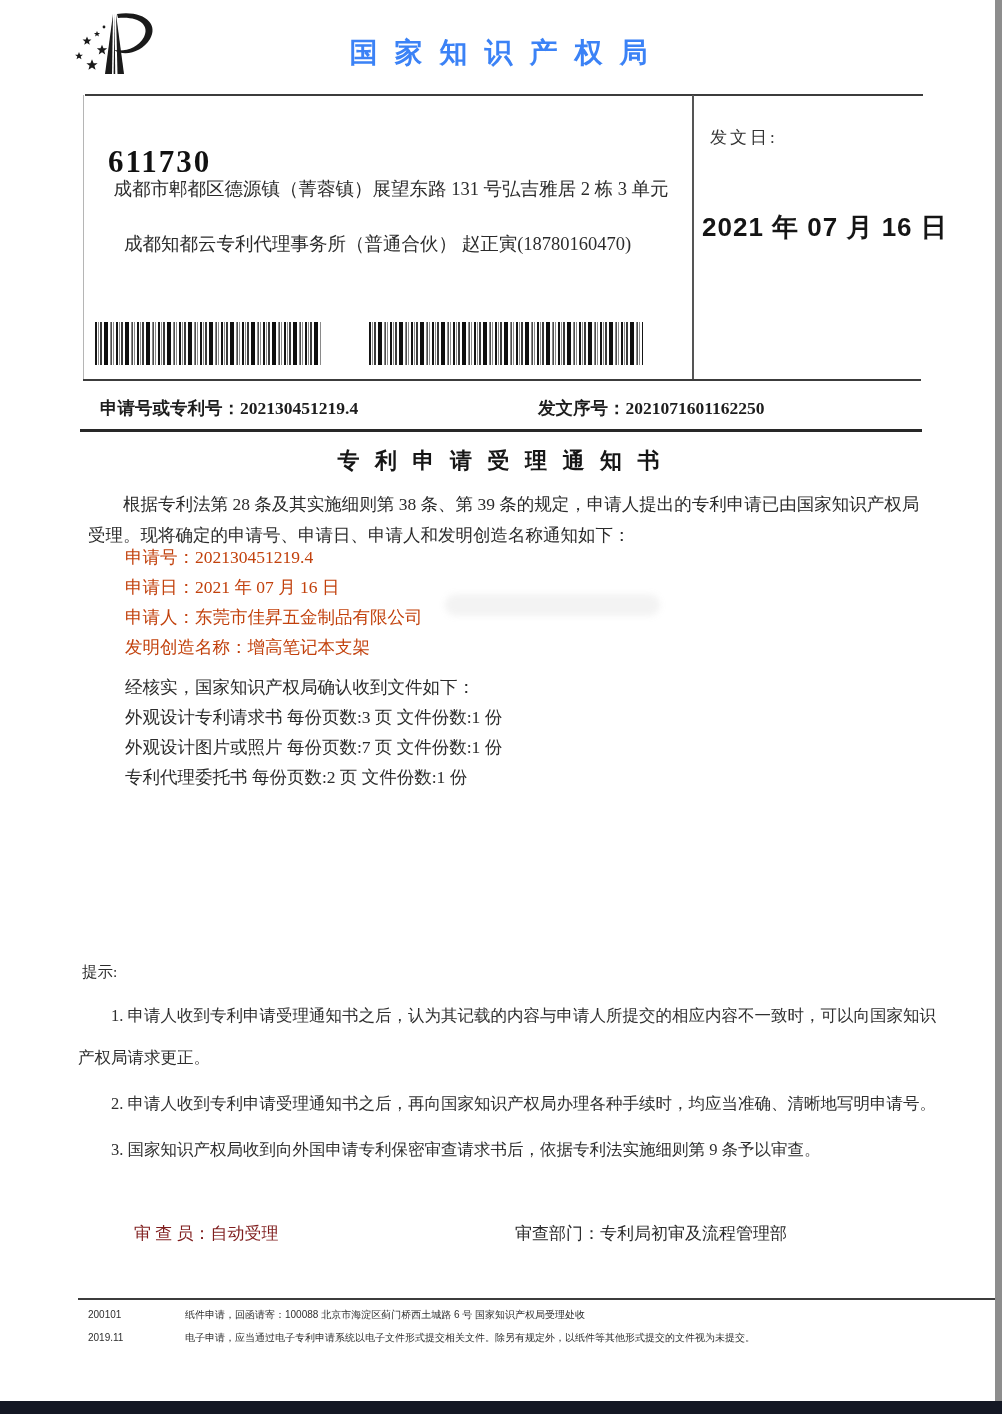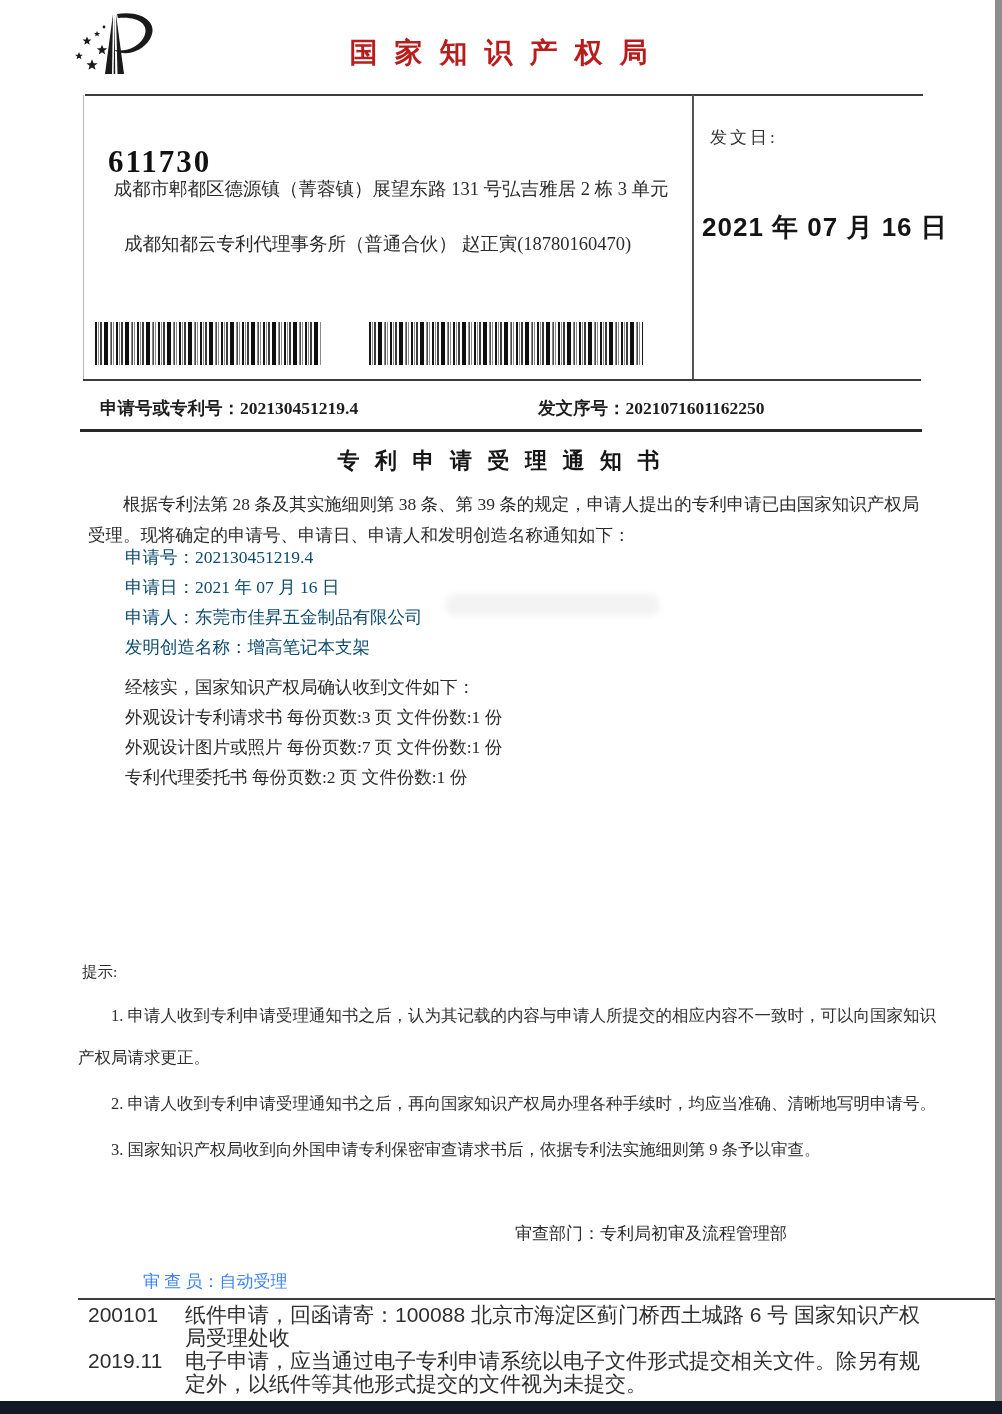--- a/index.html
+++ b/index.html
@@ -13,21 +13,21 @@
     overflow:hidden;
   }
   .abs{position:absolute;}
 
   
   .org-title{
     top:34px;left:0;width:1002px;
     text-align:center;
     font-size:28px;font-weight:bold;
     letter-spacing:5px;
-    color:#b91c1c;
+    color:#3b82f6;
   }
   .header-rule{top:94px;left:85px;width:838px;height:2px;background:#3c3c3c;}
 
   
   .box-left-edge{top:95px;left:83px;width:1px;height:285px;background:#b5b5b5;}
   .box-divider{top:95px;left:692px;width:2px;height:285px;background:#555;}
   .box-bottom{top:379px;left:83px;width:838px;height:2px;background:#3c3c3c;}
 
   .postal{top:144px;left:108px;font-size:31px;font-weight:bold;letter-spacing:2px;color:#111;}
   .addr{top:175px;left:95px;width:592px;text-align:center;font-size:18.5px;line-height:29px;color:#2b2b2b;}
@@ -57,41 +57,41 @@
 
   
   .notice-title{
     top:446px;left:0;width:1002px;text-align:center;
     font-size:22px;font-weight:bold;letter-spacing:5px;color:#161616;
   }
   .notice-intro{
     top:489px;left:88px;width:844px;
     font-size:17.5px;line-height:31px;text-indent:2em;color:#2b2b2b;
   }
-  .fields{top:542px;left:125px;font-size:17.5px;line-height:30px;color:#0c4a6e;}
+  .fields{top:542px;left:125px;font-size:17.5px;line-height:30px;color:#c2410c;}
   .received{top:672px;left:125px;font-size:17.5px;line-height:30px;color:#2b2b2b;}
 
   .smudge{top:594px;left:445px;width:215px;height:22px;background:rgba(140,140,140,0.10);
           border-radius:12px;filter:blur(3px);}
 
   
   .tips-label{top:962px;left:82px;font-size:15.5px;color:#2b2b2b;}
   .tips{top:995px;left:78px;width:858px;font-size:16.5px;color:#2f2f2f;}
   .tips p{margin:0 0 4px 0;line-height:42px;text-indent:2em;}
 
   
-  .examiner{top:1222px;left:143px;font-size:17px;color:#3b82f6;margin-top:48px;}
+  .examiner{top:1222px;left:134px;font-size:17px;color:#7f1d1d;}
   .department{top:1222px;left:515px;font-size:17px;color:#2b2b2b;}
 
   
   .footer-rule{top:1298px;left:78px;width:917px;height:2px;background:#3c3c3c;}
   .footer{
     top:1303px;left:88px;width:860px;
     font-family:"Liberation Sans","DejaVu Sans",sans-serif;
-    font-size:21px;line-height:23px;color:#2e2e2e;
+    font-size:10px;line-height:23px;color:#2e2e2e;
   }
   .footer-row{display:flex;}
   .footer-code{width:97px;flex:none;}
   .footer-text{width:750px;}
 
   
   .scan-right{top:0;right:0;width:7px;height:1414px;background:#8d8d8d;}
   .scan-bottom{bottom:0;left:0;width:1002px;height:13px;background:#141824;}
 
   .logo{top:10px;left:62px;}

